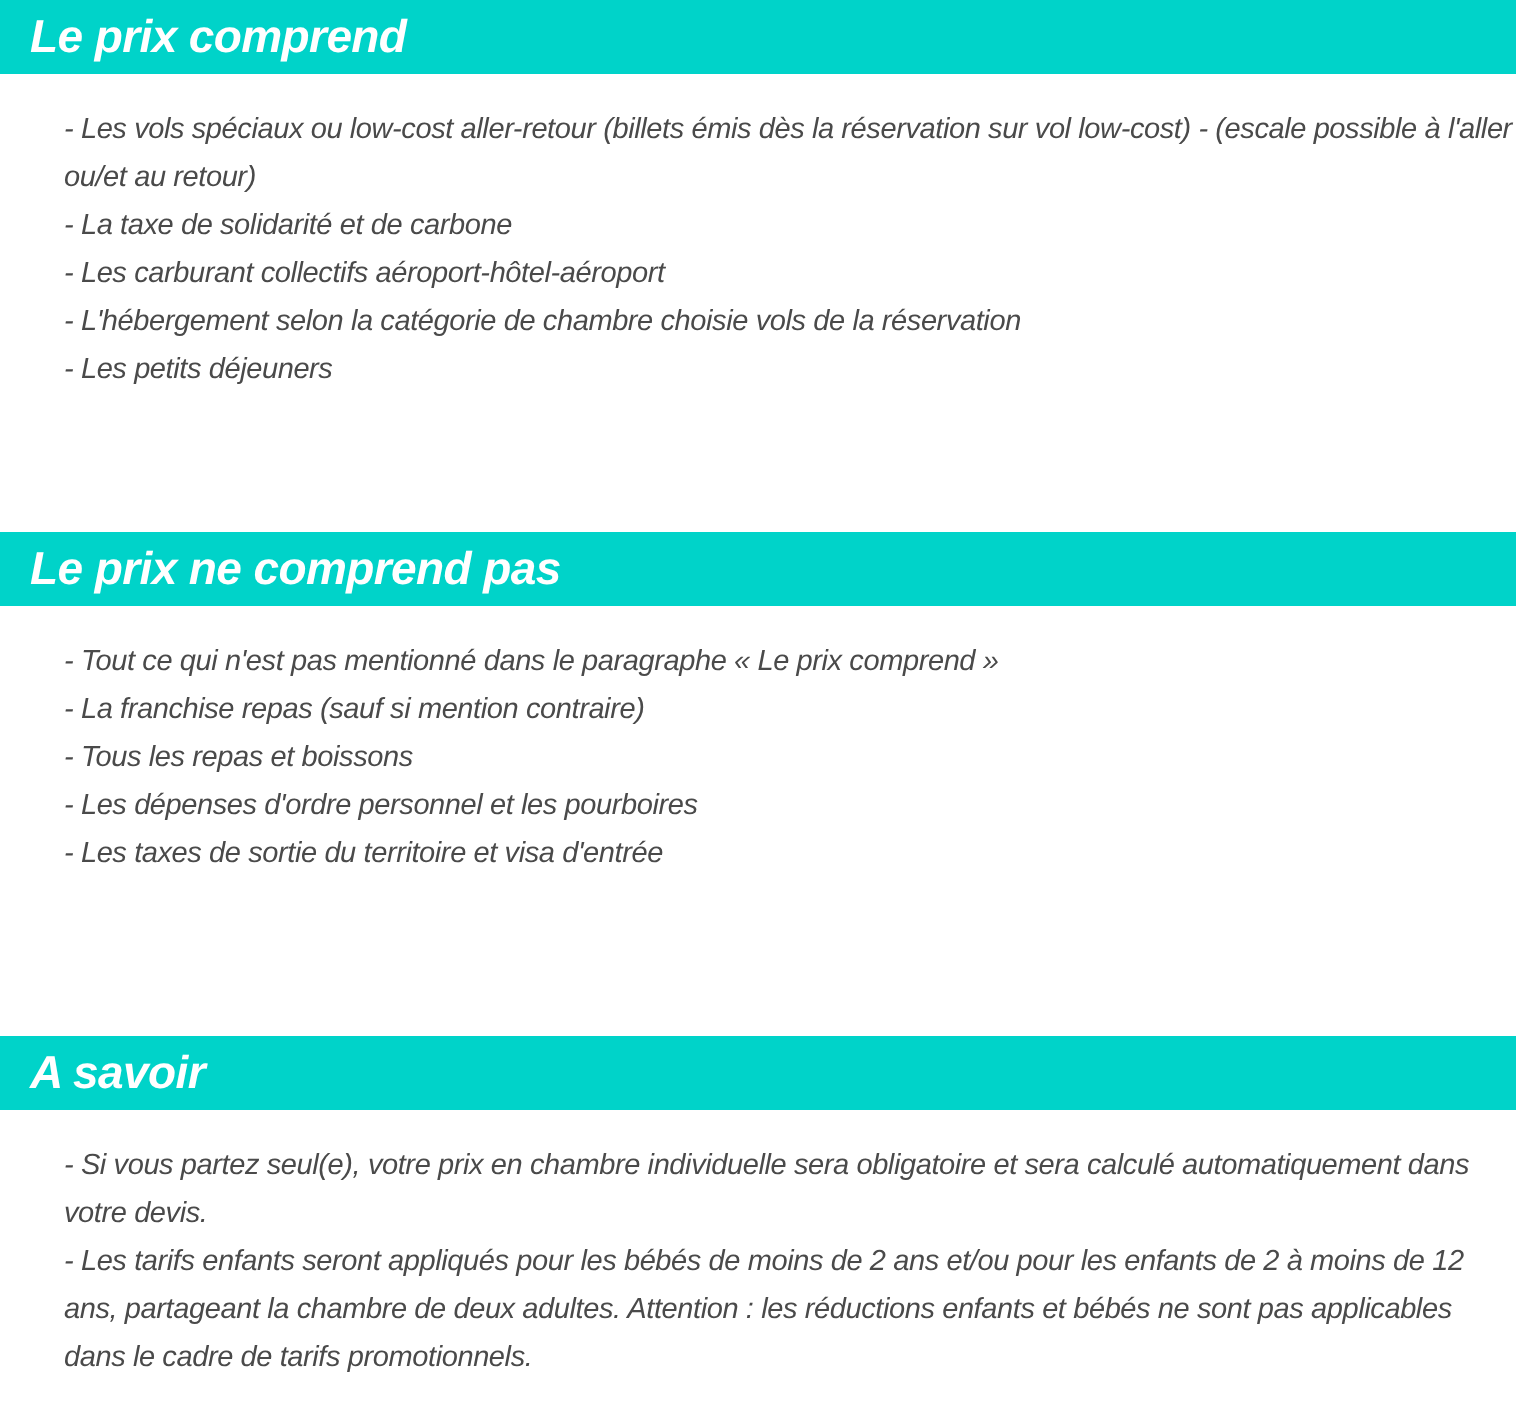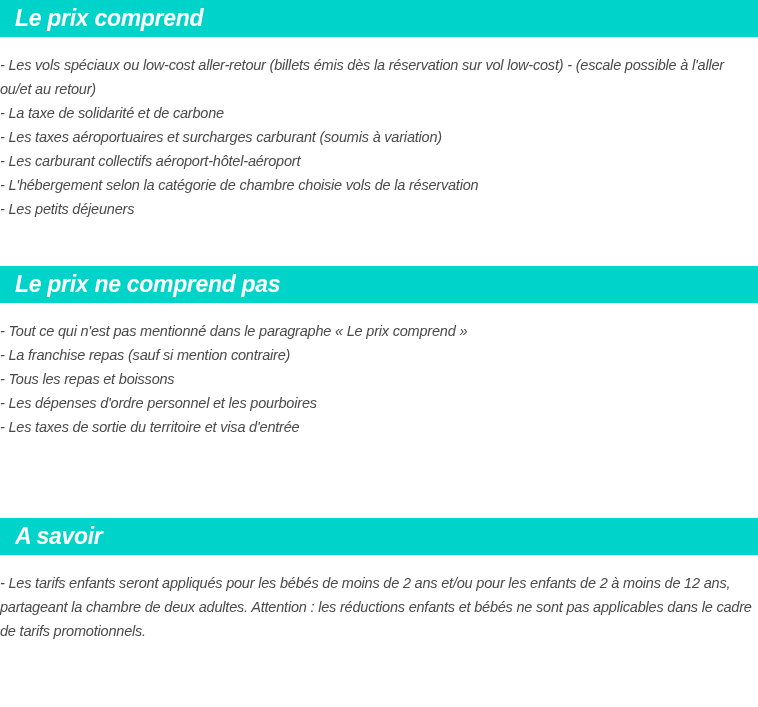--- a/index.html
+++ b/index.html
@@ -36,40 +36,40 @@
       margin: 0;
       line-height: 37px;
     }
     .section-body {
       margin-top: 16px;
       color: #4a4a4a;
       font-style: italic;
       font-size: 14.5px;
       line-height: 24px;
       letter-spacing: -0.2px;
+      padding-left: 32px;
     }
     .section-body p {
       margin: 0;
       padding: 0;
     }
     #sec1 { top: 0; }
     #sec2 { top: 266px; }
     #sec3 { top: 518px; }
   </style>
 </head>
 <body>
 
 <div class="section" id="sec1">
   <div class="section-header">
     <h2 class="section-title">Le prix comprend</h2>
   </div>
   <div class="section-body">
     <p>- Les vols spéciaux ou low-cost aller-retour (billets émis dès la réservation sur vol low-cost) - (escale possible à l'aller ou/et au retour)</p>
     <p>- La taxe de solidarité et de carbone</p>
-    <p>- Les taxes aéroportuaires et surcharges carburant (soumis à variation)</p>
     <p>- Les carburant collectifs aéroport-hôtel-aéroport</p>
     <p>- L'hébergement selon la catégorie de chambre choisie vols de la réservation</p>
     <p>- Les petits déjeuners</p>
   </div>
 </div>
 
 <div class="section" id="sec2">
   <div class="section-header">
     <h2 class="section-title">Le prix ne comprend pas</h2>
   </div>
@@ -80,15 +80,16 @@
     <p>- Les dépenses d'ordre personnel et les pourboires</p>
     <p>- Les taxes de sortie du territoire et visa d'entrée</p>
   </div>
 </div>
 
 <div class="section" id="sec3">
   <div class="section-header">
     <h2 class="section-title">A savoir</h2>
   </div>
   <div class="section-body">
+    <p>- Si vous partez seul(e), votre prix en chambre individuelle sera obligatoire et sera calculé automatiquement dans votre devis.</p>
     <p>- Les tarifs enfants seront appliqués pour les bébés de moins de 2 ans et/ou pour les enfants de 2 à moins de 12 ans, partageant la chambre de deux adultes. Attention : les réductions enfants et bébés ne sont pas applicables dans le cadre de tarifs promotionnels.</p>
   </div>
 </div>
 
 </body></html>

